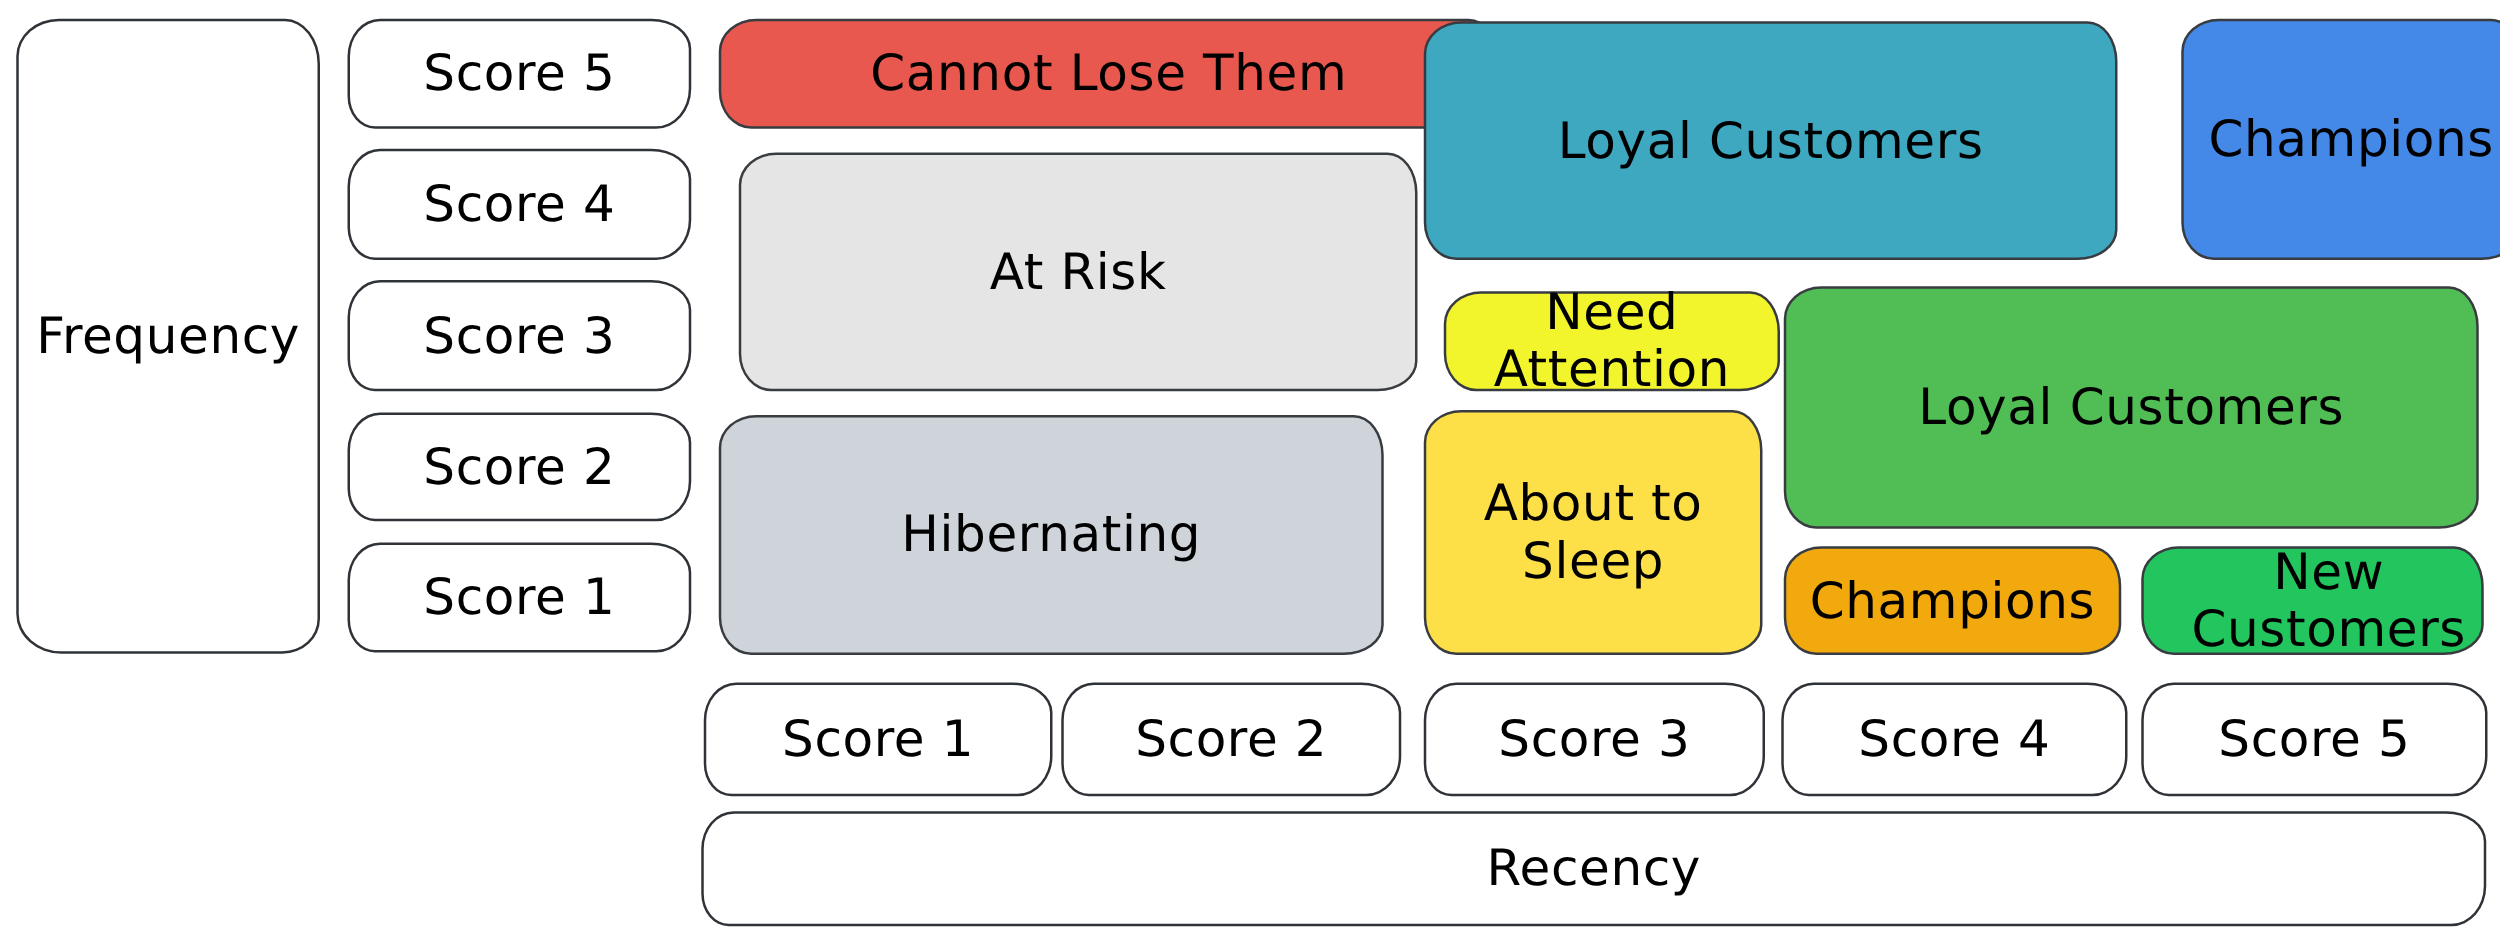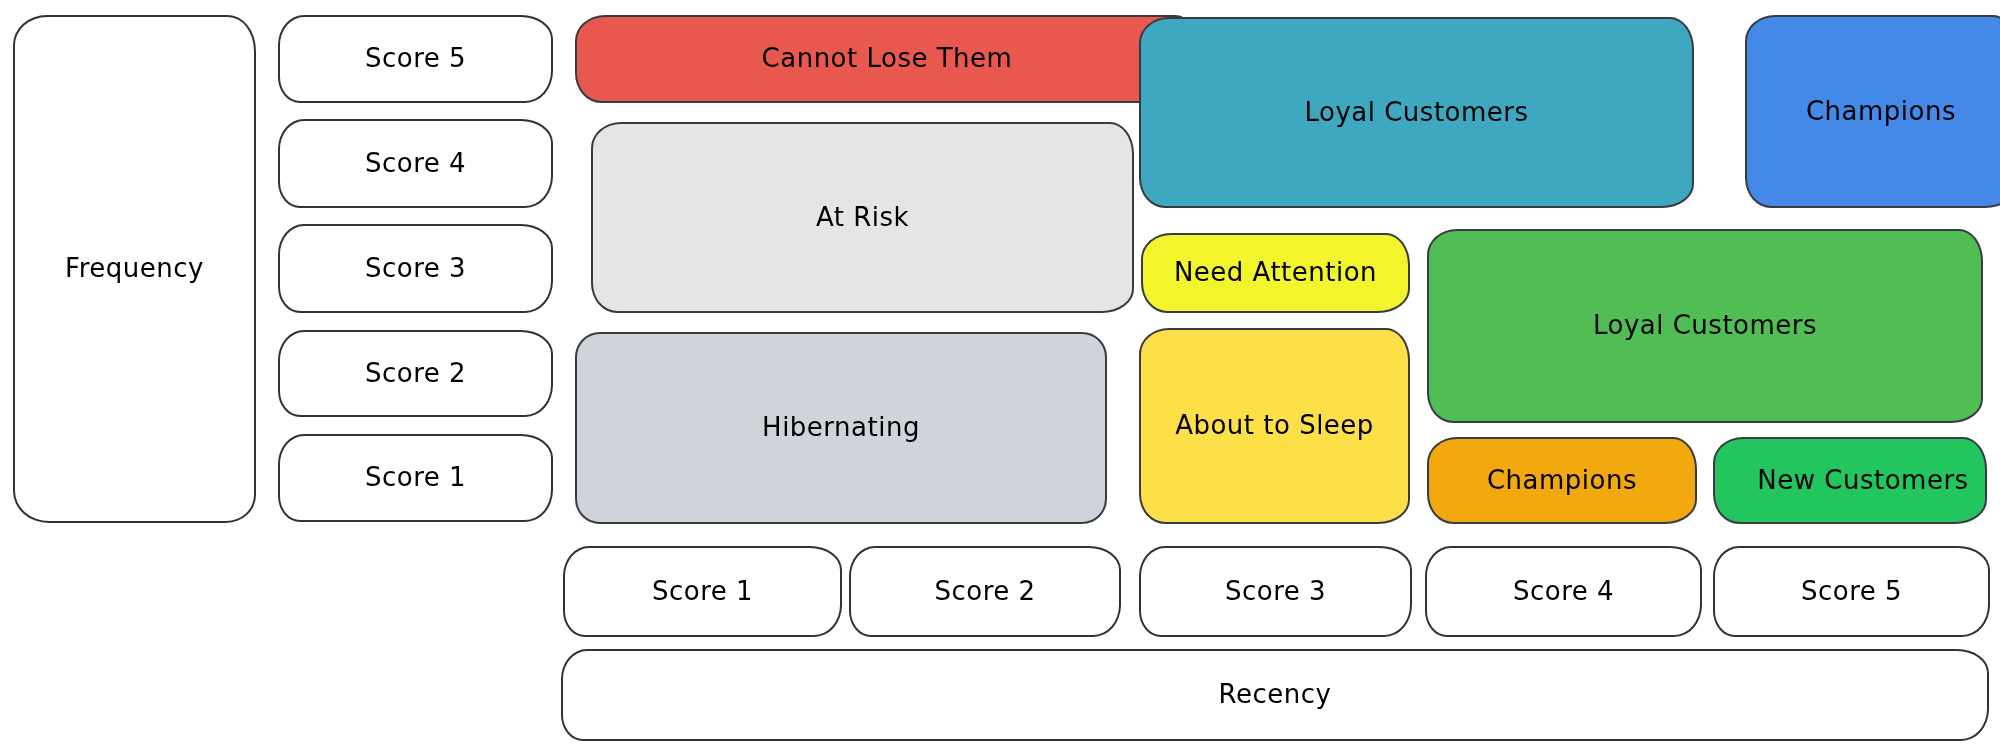--- a/index.html
+++ b/index.html
@@ -17,21 +17,21 @@
     font-family: "DejaVu Sans", sans-serif;
     color: #000000;
   }
 
   .box {
     position: absolute;
     display: flex;
     align-items: center;
     justify-content: center;
     text-align: center;
-    font-size: 26px;
+    font-size: 40px;
     line-height: 1.15;
     color: #000000;
     letter-spacing: 0.5px;
   }
 
   
   .plain {
     background: #ffffff;
     border: 2.5px solid #2f3338;
     border-radius: 26px 32px 28px 22px / 30px 24px 32px 26px;
@@ -55,21 +55,21 @@
   .r-score-2 { left: 849px;  top: 546px; width: 272px; height: 91px; }
   .r-score-3 { left: 1139px; top: 546px; width: 273px; height: 91px; }
   .r-score-4 { left: 1425px; top: 546px; width: 277px; height: 91px; }
   .r-score-5 { left: 1713px; top: 546px; width: 277px; height: 91px; }
 
   .recency-label { left: 561px; top: 649px; width: 1428px; height: 92px; }
 
   
   .seg-cannot-lose   { left: 575px;  top: 15px;  width: 624px; height: 88px; }
   .seg-at-risk       { left: 573px;  top: 122px; width: 543px; height: 191px; }
-  .seg-hibernating   { left: 575px;  top: 332px; width: 532px; height: 192px; border-radius: 25px; }
+  .seg-hibernating   { left: 575px;  top: 332px; width: 532px; height: 192px; }
   .seg-loyal-top     { left: 1139px; top: 17px;  width: 555px; height: 191px; }
   .seg-champions     { left: 1713px; top: 15px;  width: 272px; height: 193px; margin-left: 32px; }
   .seg-need-attn     { left: 1141px; top: 233px; width: 269px; height: 80px; }
   .seg-loyal-mid     { left: 1427px; top: 229px; width: 556px; height: 194px; }
   .seg-about-sleep   { left: 1139px; top: 328px; width: 271px; height: 196px; }
   .seg-promising     { left: 1427px; top: 437px; width: 270px; height: 87px; }
   .seg-new-customers { left: 1713px; top: 437px; width: 274px; height: 87px; }
 </style>
 </head>
 <body>
@@ -87,21 +87,21 @@
   <div class="box segment seg-cannot-lose" style="background-color: rgb(233, 88, 78);">Cannot Lose Them</div>
 
   <div class="box segment seg-at-risk" style="background-color: #e5e5e5; margin-left: 18px;">At Risk</div>
 
   <div class="box segment seg-hibernating" style="background-color: rgb(206, 212, 218);">Hibernating</div>
 
   <div class="box segment seg-loyal-top" style="background-color: rgb(61, 168, 192);">Loyal Customers</div>
 
   <div class="box segment seg-champions" style="background-color: rgb(68, 137, 232);">Champions</div>
 
-  <div class="box segment seg-need-attn" style="background-color: rgb(243, 245, 44);">Need Attention</div>
+  <div class="box segment seg-need-attn" style="background-color: rgb(243, 245, 44); margin-left: 14px;">Need Attention</div>
 
   <div class="box segment seg-loyal-mid" style="background-color: rgb(80, 190, 85);">Loyal Customers</div>
 
   <div class="box segment seg-about-sleep" style="background-color: #fde047;">About to Sleep</div>
 
   <div class="box segment seg-promising" style="background-color: rgb(242, 169, 13);">Champions</div>
 
   <div class="box segment seg-new-customers" style="background-color: #22c55e; padding-left: 26px;">New Customers</div>
 
   <div class="box plain r-score-1">Score 1</div>

